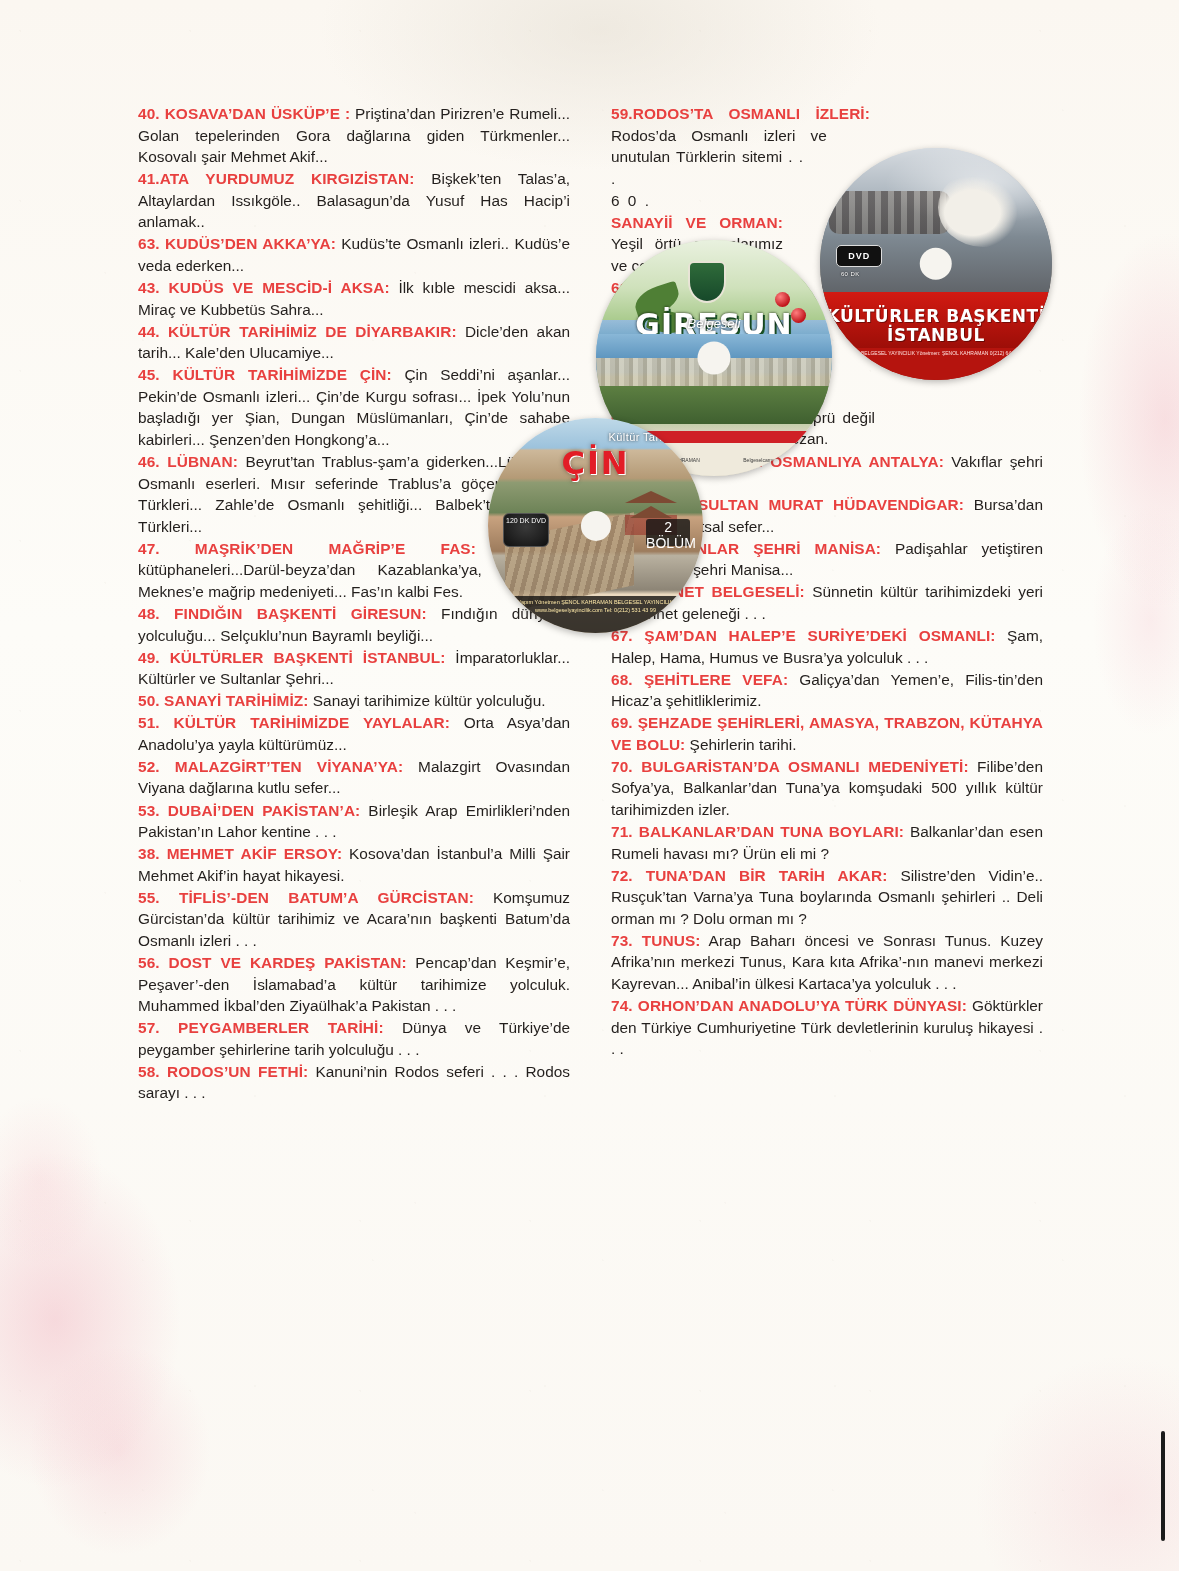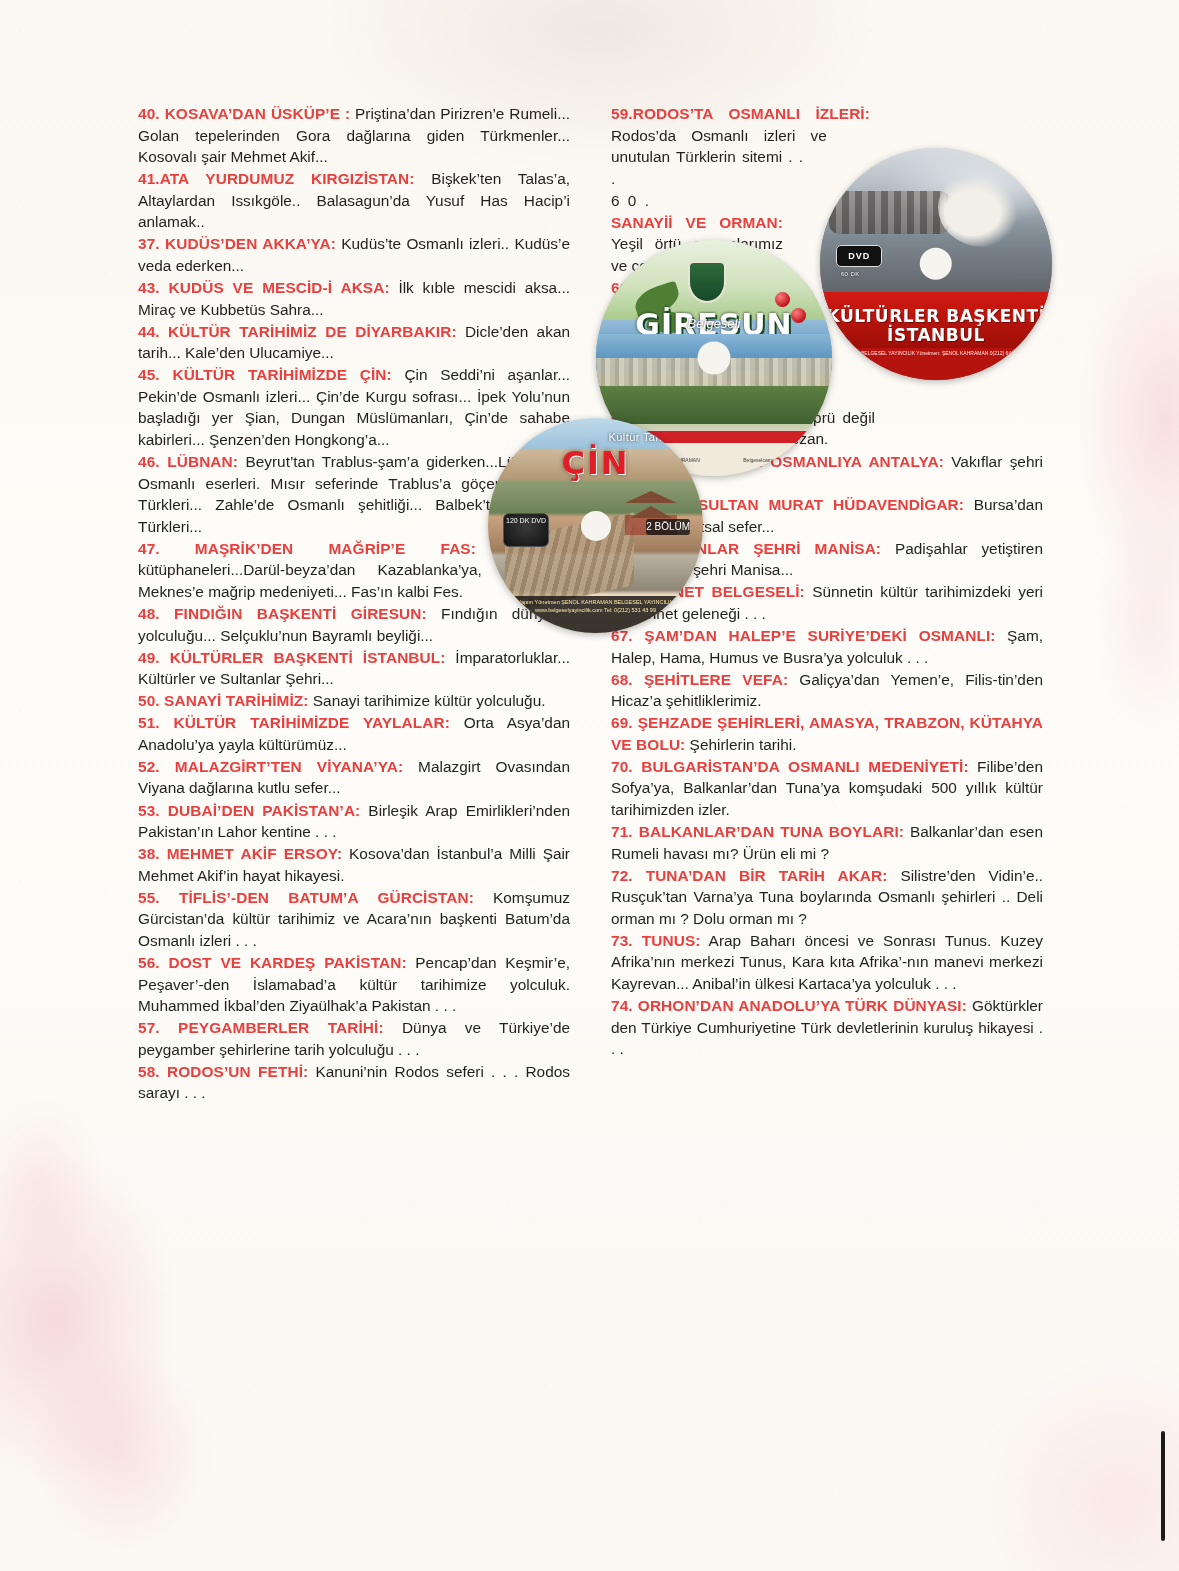--- a/index.html
+++ b/index.html
@@ -236,24 +236,24 @@
     color: #fff;
     font-size: 7px;
     text-align: center;
     line-height: 1.15;
     padding-top: 3px;
     box-sizing: border-box;
     border: 1px solid #555;
   }
   #disc-cin .badge-r {
     position: absolute; right: 6%; top: 47%;
-    width: 44px; height: 16px;
+    width: 44px; height: 27px;
     background: rgba(20,20,20,0.8);
     color: #fff;
-    font-size: 10px;
+    font-size: 14px;
     text-align: center;
     line-height: 16px;
     border-radius: 3px;
   }
   #disc-cin .wall {
     position: absolute; left: 8%; bottom: 16%;
     width: 60%; height: 34%;
     background: repeating-linear-gradient(105deg,#b9a383 0 6px,#9c8467 6px 11px);
     transform: skewY(-12deg);
     opacity: .85;
@@ -435,21 +435,21 @@
 www.belgeselyayincilik.com
 Tel: 0(212) 531 43 99</div>
     <div class="hole"></div>
   </div>
 
   <div class="columns">
 
     <div class="col col-left">
       <p class="entry"><span class="hd">40. KOSAVA’DAN  ÜSKÜP’E :</span><span class="body-txt"> Priştina’dan Pirizren’e Rumeli... Golan tepelerinden Gora dağlarına giden Türkmenler... Kosovalı şair Mehmet Akif...</span></p>
       <p class="entry"><span class="hd">41.ATA YURDUMUZ KIRGIZİSTAN:</span><span class="body-txt"> Bişkek’ten Talas’a, Altaylardan Issıkgöle.. Balasagun’da Yusuf Has Hacip’i anlamak..</span></p>
-      <p class="entry"><span class="hd">37. KUDÜS’DEN  AKKA’YA:</span><span class="body-txt"> Kudüs’te Osmanlı izleri.. Kudüs’e veda ederken...</span></p>
+      <p class="entry"><span class="hd">63. KUDÜS’DEN  AKKA’YA:</span><span class="body-txt"> Kudüs’te Osmanlı izleri.. Kudüs’e veda ederken...</span></p>
       <p class="entry"><span class="hd">43. KUDÜS VE MESCİD-İ AKSA:</span><span class="body-txt"> İlk kıble  mescidi aksa... Miraç ve Kubbetüs Sahra...</span></p>
       <p class="entry"><span class="hd">44. KÜLTÜR TARİHİMİZ DE DİYARBAKIR:</span><span class="body-txt"> Dicle’den akan tarih... Kale’den Ulucamiye...</span></p>
       <p class="entry"><span class="hd">45. KÜLTÜR TARİHİMİZDE ÇİN:</span><span class="body-txt"> Çin Seddi’ni aşanlar... Pekin’de Osmanlı izleri... Çin’de Kurgu sofrası... İpek Yolu’nun başladığı yer Şian, Dungan Müslümanları, Çin’de sahabe kabirleri... Şenzen’den Hongkong’a...</span></p>
       <p class="entry"><span class="hd">46. LÜBNAN:</span><span class="body-txt"> Beyrut’tan Trablus-şam’a giderken...Lübnan’da Osmanlı eserleri. Mısır seferinde Trablus’a göçen Kavaşra Türkleri... Zahle’de Osmanlı şehitliği... Balbek’te Selçuklu Türkleri...</span></p>
       <p class="entry"><span class="hd">47. MAŞRİK’DEN MAĞRİP’E FAS:</span><span class="body-txt"> Marakeş kütüphaneleri...Darül-beyza’dan Kazablanka’ya, Rabat’tan Meknes’e mağrip medeniyeti... Fas’ın kalbi Fes.</span></p>
       <p class="entry"><span class="hd">48. FINDIĞIN BAŞKENTİ GİRESUN:</span><span class="body-txt"> Fındığın dünyaya yolculuğu... Selçuklu’nun Bayramlı beyliği...</span></p>
       <p class="entry"><span class="hd">49. KÜLTÜRLER BAŞKENTİ İSTANBUL:</span><span class="body-txt"> İmparatorluklar... Kültürler ve Sultanlar Şehri...</span></p>
       <p class="entry"><span class="hd">50. SANAYİ TARİHİMİZ:</span><span class="body-txt"> Sanayi tarihimize  kültür yolculuğu.</span></p>
       <p class="entry"><span class="hd">51. KÜLTÜR TARİHİMİZDE YAYLALAR:</span><span class="body-txt"> Orta Asya’dan Anadolu’ya  yayla kültürümüz...</span></p>
       <p class="entry"><span class="hd">52. MALAZGİRT’TEN VİYANA’YA:</span><span class="body-txt"> Malazgirt Ovasından Viyana dağlarına kutlu sefer...</span></p>

